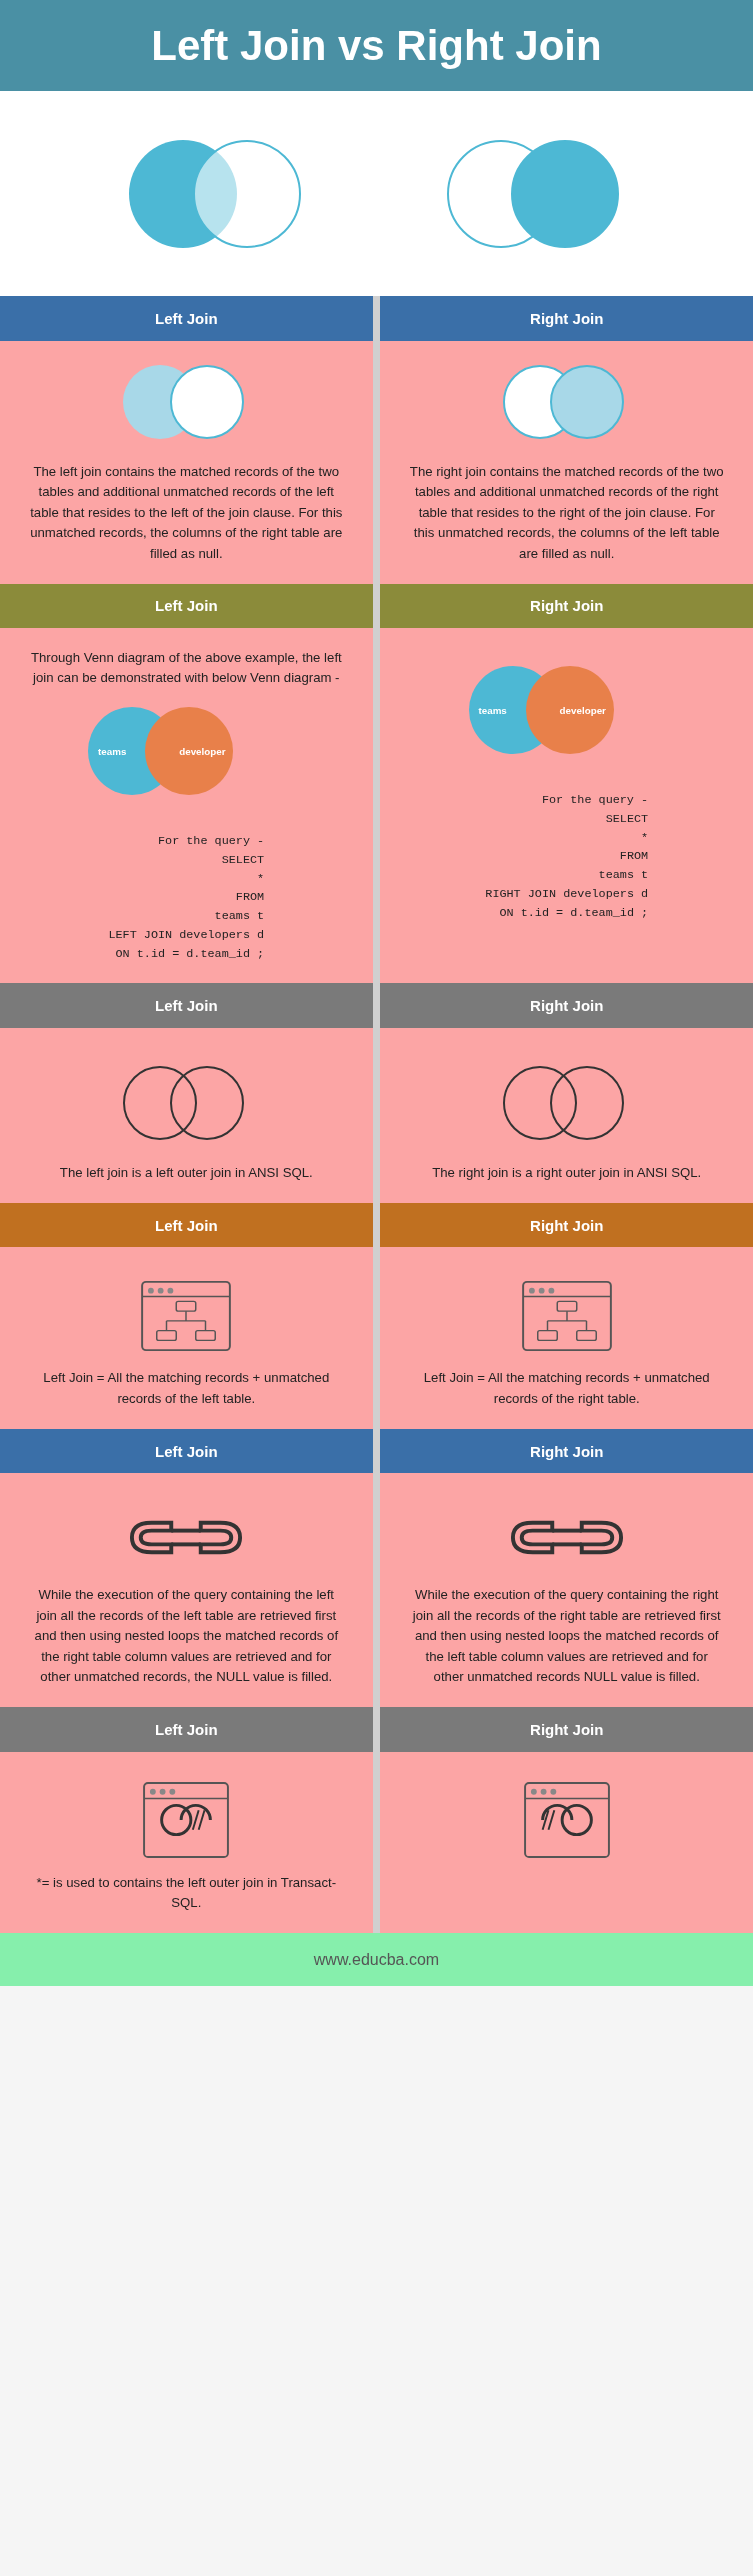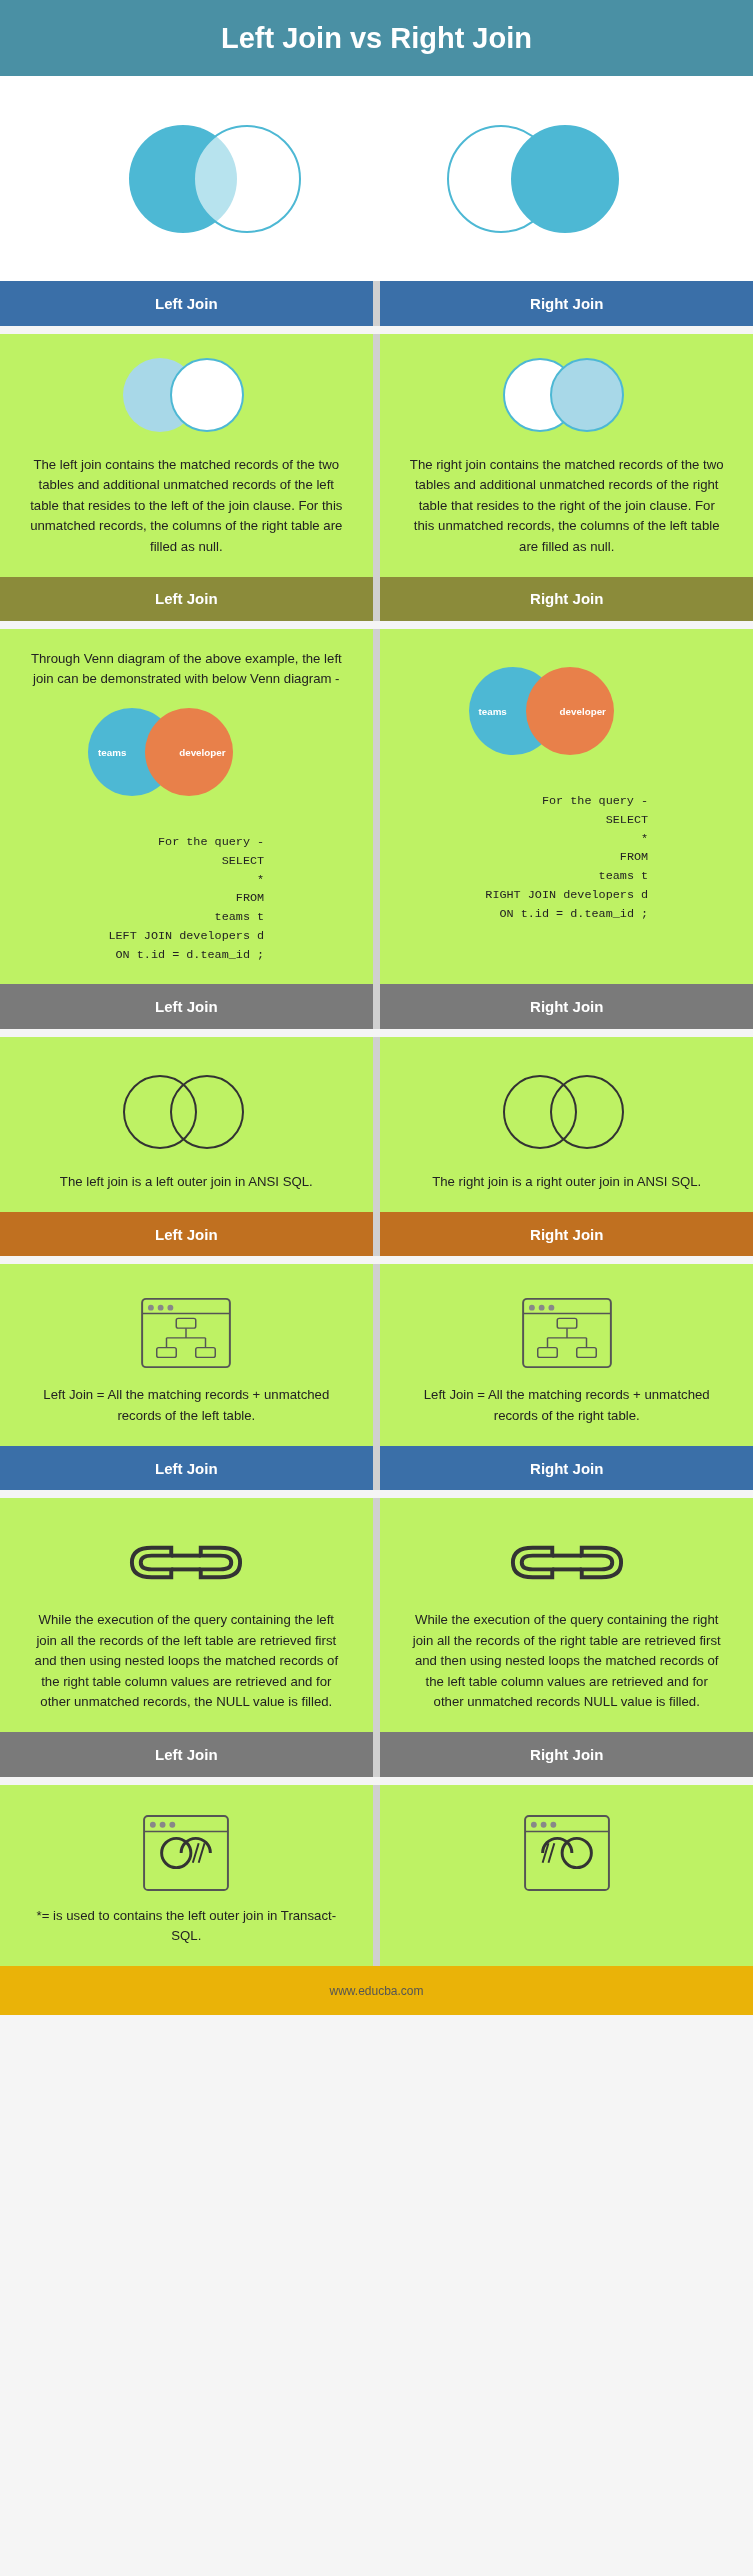--- a/index.html
+++ b/index.html
@@ -14,21 +14,21 @@
     }
 
     
     .title-bar {
       background: #4a90a4;
       text-align: center;
       padding: 21.6px 9.8px;
     }
     .title-bar h1 {
       color: white;
-      font-size: 29px;
+      font-size: 42px;
       font-weight: bold;
     }
 
     
     .top-venns {
       display: flex;
       justify-content: space-around;
       align-items: center;
       background: white;
       padding: 39px 59px;
@@ -110,22 +110,21 @@
 
     .divider-col {
       width: 7.8px;
       background: #d0d0d0;
     }
 
     
     .content-row {
       display: flex;
       width: 100%;
-      background: #bef264;
-      margin-top: 8px;
+      background: #fca5a5;
     }
     .content-row .col {
       flex: 1;
       padding: 19.6px 29px;
       text-align: center;
       font-size: 13.2px;
       line-height: 1.55;
       color: #222;
     }
 
@@ -167,24 +166,24 @@
       font-family: 'Courier New', monospace;
       font-size: 11.8px;
       text-align: right;
       display: inline-block;
       margin-top: 7.8px;
       line-height: 1.6;
       color: #222;
     }
 
     .footer {
-      background: #eab308;
+      background: #86efac;
       text-align: center;
       padding: 17.7px;
-      font-size: 12px;
+      font-size: 16px;
       color: #555;
     }
 
     
     svg { display: block; }
   </style>
 </head>
 <body>
 
 <div class="page">

